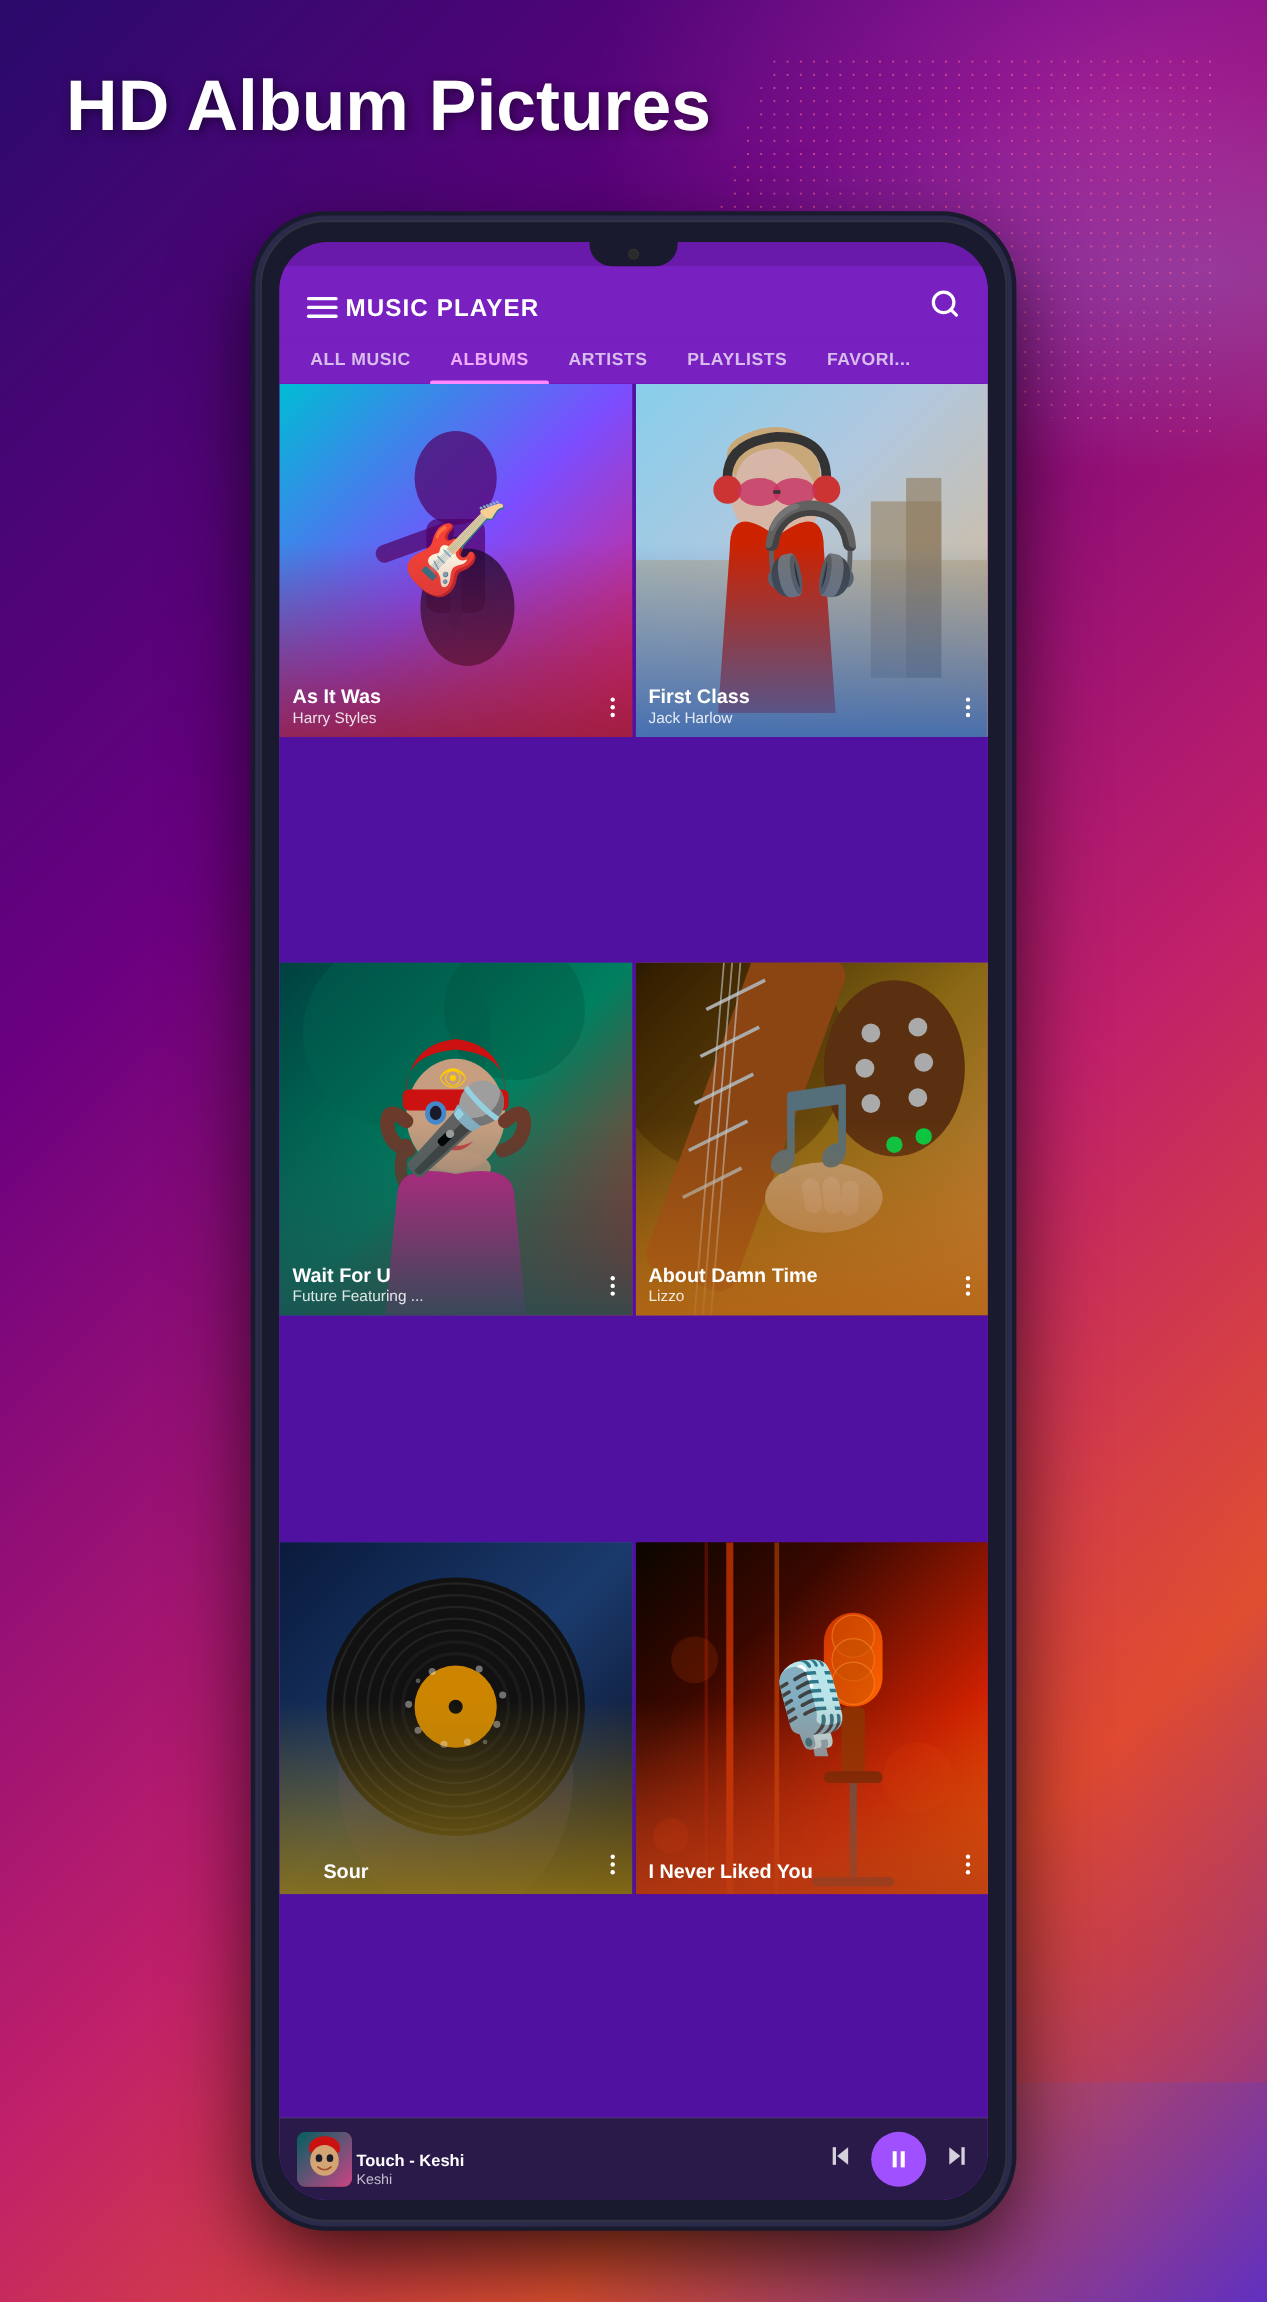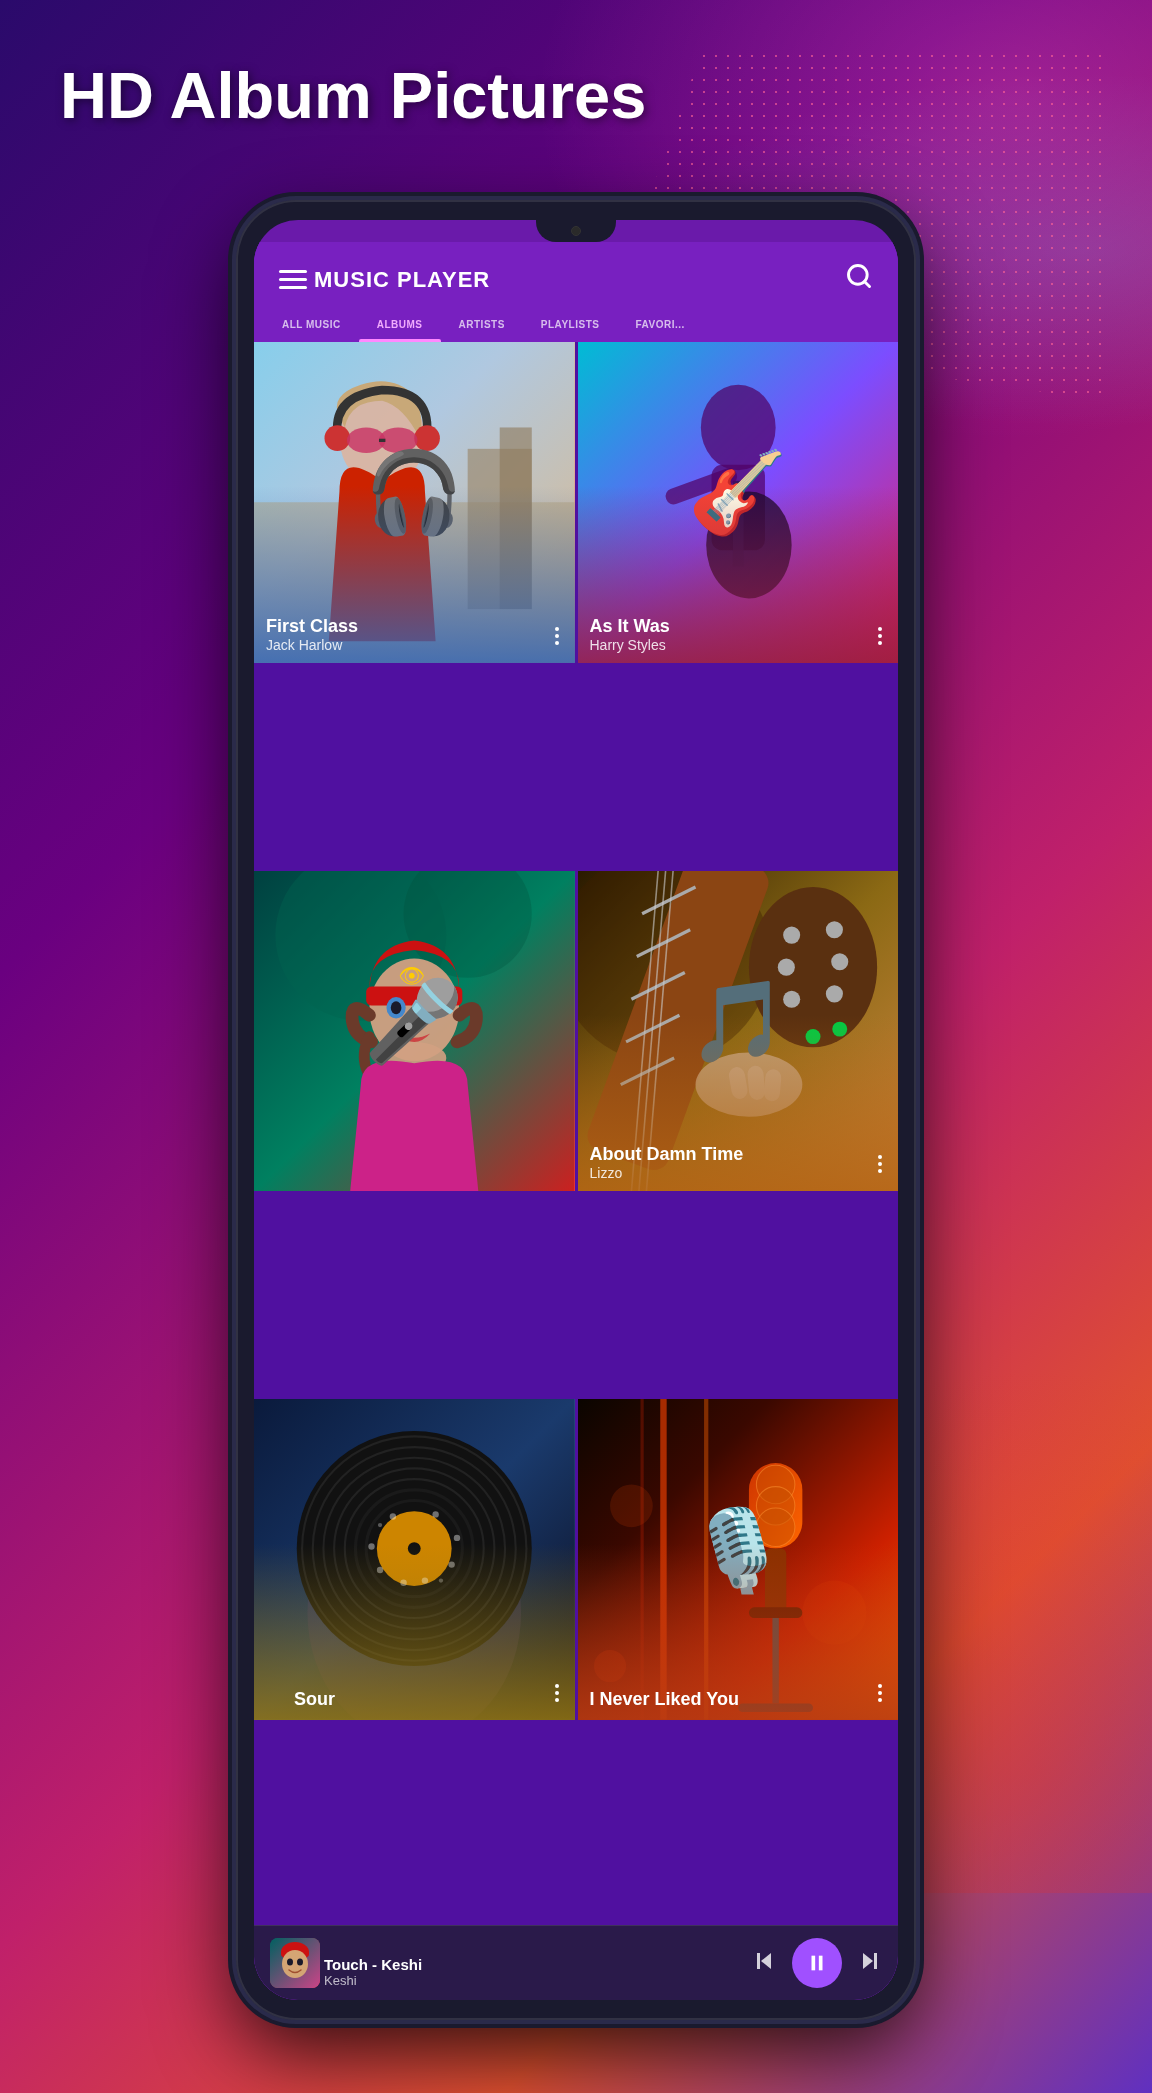--- a/index.html
+++ b/index.html
@@ -155,21 +155,21 @@
     .nav-tabs {
       background: #7820c0;
       display: flex;
       padding: 0 10px;
       flex-shrink: 0;
       overflow-x: auto;
     }
     .nav-tab {
       padding: 12px 18px;
       color: rgba(255,255,255,0.7);
-      font-size: 10px;
+      font-size: 16px;
       font-weight: 700;
       letter-spacing: 0.5px;
       cursor: pointer;
       white-space: nowrap;
       position: relative;
     }
     .nav-tab.active {
       color: #f0abfc;
     }
     .nav-tab.active::after {
@@ -416,65 +416,20 @@
 
         <div class="nav-tabs">
           <div class="nav-tab">ALL MUSIC</div>
           <div class="nav-tab active">ALBUMS</div>
           <div class="nav-tab">ARTISTS</div>
           <div class="nav-tab">PLAYLISTS</div>
           <div class="nav-tab">FAVORI...</div>
         </div>
 
         <div class="album-grid">
-
-          <div class="album-card album-card-2">
-            <div class="fake-art art-2">
-              <svg width="100%" height="100%" viewBox="0 0 300 300" preserveAspectRatio="xMidYMid slice">
-                <defs>
-                  <linearGradient id="bg2" x1="0%" y1="0%" x2="100%" y2="100%">
-                    <stop offset="0%" style="stop-color:#87ceeb"></stop>
-                    <stop offset="40%" style="stop-color:#b0c8e0"></stop>
-                    <stop offset="100%" style="stop-color:#deb887"></stop>
-                  </linearGradient>
-                </defs>
-                <rect width="300" height="300" fill="url(#bg2)"></rect>
-
-                <rect x="0" y="150" width="300" height="150" fill="rgba(180,160,120,0.5)"></rect>
-
-                <rect x="200" y="100" width="60" height="150" fill="rgba(150,130,100,0.6)"></rect>
-                <rect x="230" y="80" width="30" height="170" fill="rgba(140,120,90,0.6)"></rect>
-
-                <ellipse cx="120" cy="90" rx="40" ry="45" fill="rgba(220,180,160,0.9)"></ellipse>
-
-                <path d="M80 140 Q80 100 120 130 Q160 100 160 140 L170 280 L70 280 Z" fill="#cc2200"></path>
-
-                <path d="M80 70 Q70 50 100 40 Q130 30 150 50 Q160 70 155 90 Q140 60 120 55 Q90 55 85 80 Z" fill="#c8a878"></path>
-
-                <path d="M78 85 Q75 50 120 45 Q165 45 162 85" fill="none" stroke="#333" stroke-width="8" stroke-linecap="round"></path>
-                <circle cx="78" cy="90" r="12" fill="#cc3333"></circle>
-                <circle cx="162" cy="90" r="12" fill="#cc3333"></circle>
-
-                <ellipse cx="105" cy="92" rx="18" ry="12" fill="rgba(200,50,100,0.8)"></ellipse>
-                <ellipse cx="135" cy="92" rx="18" ry="12" fill="rgba(200,50,100,0.8)"></ellipse>
-                <line x1="123" y1="92" x2="117" y2="92" stroke="#333" stroke-width="3"></line>
-              </svg>
-            </div>
-            <div class="album-overlay">
-              <div class="album-info">
-                <div class="album-name">First Class</div>
-                <div class="album-artist">Jack Harlow</div>
-              </div>
-              <div class="more-btn">
-                <span></span>
-                  <span></span>
-                  <span></span>
-              </div>
-            </div>
-          </div>
 
           <div class="album-card album-card-1">
             <div class="fake-art art-1">
               
               <svg width="100%" height="100%" viewBox="0 0 300 300" preserveAspectRatio="xMidYMid slice">
                 <defs>
                   <linearGradient id="bg1" x1="0%" y1="0%" x2="100%" y2="100%">
                     <stop offset="0%" style="stop-color:#00bcd4"></stop>
                     <stop offset="50%" style="stop-color:#7c4dff"></stop>
                     <stop offset="100%" style="stop-color:#e91e63"></stop>
@@ -497,20 +452,65 @@
                 <div class="album-artist">Harry Styles</div>
               </div>
               <div class="more-btn">
                 <span></span>
                   <span></span>
                   <span></span>
               </div>
             </div>
           </div>
 
+          <div class="album-card album-card-2">
+            <div class="fake-art art-2">
+              <svg width="100%" height="100%" viewBox="0 0 300 300" preserveAspectRatio="xMidYMid slice">
+                <defs>
+                  <linearGradient id="bg2" x1="0%" y1="0%" x2="100%" y2="100%">
+                    <stop offset="0%" style="stop-color:#87ceeb"></stop>
+                    <stop offset="40%" style="stop-color:#b0c8e0"></stop>
+                    <stop offset="100%" style="stop-color:#deb887"></stop>
+                  </linearGradient>
+                </defs>
+                <rect width="300" height="300" fill="url(#bg2)"></rect>
+
+                <rect x="0" y="150" width="300" height="150" fill="rgba(180,160,120,0.5)"></rect>
+
+                <rect x="200" y="100" width="60" height="150" fill="rgba(150,130,100,0.6)"></rect>
+                <rect x="230" y="80" width="30" height="170" fill="rgba(140,120,90,0.6)"></rect>
+
+                <ellipse cx="120" cy="90" rx="40" ry="45" fill="rgba(220,180,160,0.9)"></ellipse>
+
+                <path d="M80 140 Q80 100 120 130 Q160 100 160 140 L170 280 L70 280 Z" fill="#cc2200"></path>
+
+                <path d="M80 70 Q70 50 100 40 Q130 30 150 50 Q160 70 155 90 Q140 60 120 55 Q90 55 85 80 Z" fill="#c8a878"></path>
+
+                <path d="M78 85 Q75 50 120 45 Q165 45 162 85" fill="none" stroke="#333" stroke-width="8" stroke-linecap="round"></path>
+                <circle cx="78" cy="90" r="12" fill="#cc3333"></circle>
+                <circle cx="162" cy="90" r="12" fill="#cc3333"></circle>
+
+                <ellipse cx="105" cy="92" rx="18" ry="12" fill="rgba(200,50,100,0.8)"></ellipse>
+                <ellipse cx="135" cy="92" rx="18" ry="12" fill="rgba(200,50,100,0.8)"></ellipse>
+                <line x1="123" y1="92" x2="117" y2="92" stroke="#333" stroke-width="3"></line>
+              </svg>
+            </div>
+            <div class="album-overlay">
+              <div class="album-info">
+                <div class="album-name">First Class</div>
+                <div class="album-artist">Jack Harlow</div>
+              </div>
+              <div class="more-btn">
+                <span></span>
+                  <span></span>
+                  <span></span>
+              </div>
+            </div>
+          </div>
+
           <div class="album-card album-card-3">
             <div class="fake-art art-3">
               <svg width="100%" height="100%" viewBox="0 0 300 300" preserveAspectRatio="xMidYMid slice">
                 <defs>
                   <linearGradient id="bg3" x1="0%" y1="0%" x2="100%" y2="100%">
                     <stop offset="0%" style="stop-color:#004040"></stop>
                     <stop offset="50%" style="stop-color:#008060"></stop>
                     <stop offset="100%" style="stop-color:#cc2020"></stop>
                   </linearGradient>
                 </defs>
@@ -534,20 +534,31 @@
                 <ellipse cx="167" cy="128" rx="9" ry="10" fill="#4488cc"></ellipse>
                 <ellipse cx="133" cy="128" rx="5" ry="6" fill="#1a1a2a"></ellipse>
                 <ellipse cx="167" cy="128" rx="5" ry="6" fill="#1a1a2a"></ellipse>
 
                 <path d="M135 152 Q150 160 165 152 Q150 168 135 152 Z" fill="#cc4444"></path>
 
                 <ellipse cx="150" cy="175" rx="30" ry="15" fill="rgba(210,160,130,0.9)"></ellipse>
 
                 <path d="M100 200 Q100 170 150 180 Q200 170 200 200 L210 300 L90 300 Z" fill="#cc2288"></path>
               </svg>
+            </div>
+            <div class="album-overlay">
+              <div class="album-info">
+                <div class="album-name">Wait For U</div>
+                <div class="album-artist">Future Featuring ...</div>
+              </div>
+              <div class="more-btn">
+                <span></span>
+                  <span></span>
+                  <span></span>
+              </div>
             </div>
           </div>
 
           <div class="album-card album-card-4">
             <div class="fake-art art-4">
               <svg width="100%" height="100%" viewBox="0 0 300 300" preserveAspectRatio="xMidYMid slice">
                 <defs>
                   <linearGradient id="bg4" x1="0%" y1="0%" x2="100%" y2="100%">
                     <stop offset="0%" style="stop-color:#2a1a00"></stop>
                     <stop offset="50%" style="stop-color:#8B6914"></stop>

